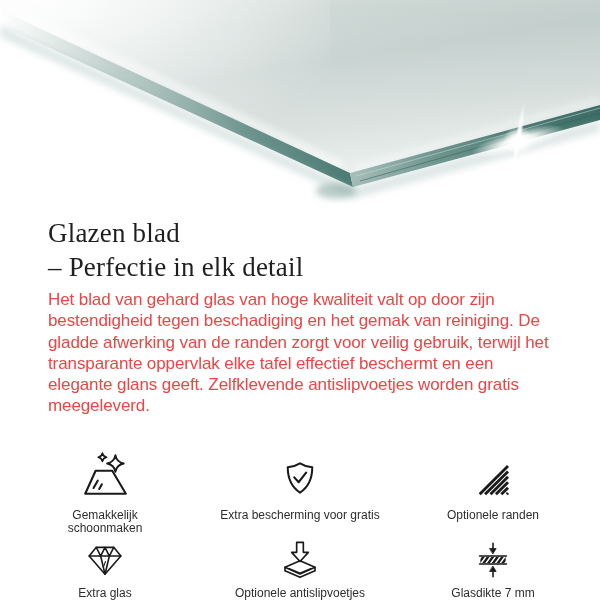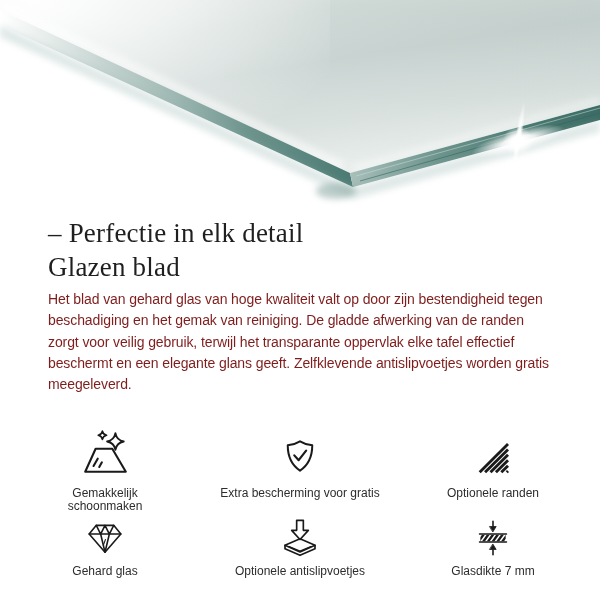--- a/index.html
+++ b/index.html
@@ -16,23 +16,23 @@
     margin:6px 0 0 0;
     font-family:"Liberation Serif","DejaVu Serif",serif;
     font-weight:400;
     font-size:27px; line-height:34px;
     color:#1f1f1f; letter-spacing:0.2px;
   }
   h1.title span { display:block; }
   p.lead {
     margin:5px 0 14px 0;
     max-width:552px;
-    font-size:14px; line-height:21.3px;
+    font-size:17px; line-height:21.3px;
     letter-spacing:-0.1px;
-    color:#7f1d1d;
+    color:#ef4444;
   }
   .features {
     margin-top:32px;
     display:grid;
     grid-template-columns:210px 180px 206px;
     row-gap:0;
   }
   .feature { display:flex; flex-direction:column; align-items:center; }
   .icon-box { height:52px; display:flex; align-items:flex-end; justify-content:center; }
   .icon-box.sm { height:40px; margin-top:4px; }
@@ -113,22 +113,22 @@
         <ellipse cx="518" cy="141" rx="48" ry="11" fill="url(#spark)" transform="rotate(-15 518 141)"></ellipse>
         <ellipse cx="518" cy="137" rx="3.5" ry="36" fill="url(#spark)" transform="rotate(9 518 141)"></ellipse>
         <circle cx="518" cy="141" r="15" fill="url(#spark)"></circle>
         <circle cx="518" cy="141" r="5" fill="#ffffff"></circle>
       </g>
     </svg>
   </figure>
 
   <div class="content">
     <h1 class="title">
+      <span>Glazen blad</span>
       <span>– Perfectie in elk detail</span>
-      <span>Glazen blad</span>
     </h1>
     <p class="lead">Het blad van gehard glas van hoge kwaliteit valt op door zijn bestendigheid tegen beschadiging en het gemak van reiniging. De gladde afwerking van de randen zorgt voor veilig gebruik, terwijl het transparante oppervlak elke tafel effectief beschermt en een elegante glans geeft. Zelfklevende antislipvoetjes worden gratis meegeleverd.</p>
   </div>
 
   <div class="features">
 
     <div class="feature">
       <span class="icon-box">
         <svg class="ic" viewBox="0 0 48 48" width="50" height="50">
           <path d="M5 41 L15 19 L31 19 L44 41 Z"></path>
@@ -168,21 +168,21 @@
     <div class="feature">
       <span class="icon-box sm">
         <svg class="ic" viewBox="0 0 48 48" width="38" height="38">
           <path d="M13 8 L35 8 L44 19 L24 42 L4 19 Z"></path>
           <path d="M4 19 L44 19"></path>
           <path d="M13 8 L18.5 19 L24 8 L29.5 19 L35 8"></path>
           <path d="M18.5 19 L24 42 L29.5 19"></path>
           <path d="M22 33 L24.5 26" stroke-width="1.4"></path>
         </svg>
       </span>
-      <span class="label">Gehard glas</span>
+      <span class="label">Extra glas</span>
     </div>
 
     <div class="feature">
       <span class="icon-box sm">
         <svg class="ic" viewBox="0 0 48 48" width="40" height="40">
           <path d="M24 26 L42 34 L24 42 L6 34 Z"></path>
           <path d="M6 34 L6 38 L24 46 L42 38 L42 34"></path>
           <path d="M11 35.5 L24 41 L37 35.5" stroke-width="1.6"></path>
           <path d="M20 4 L28 4 L28 16 L34 16 L24 27 L14 16 L20 16 Z" fill="#ffffff"></path>
         </svg>

